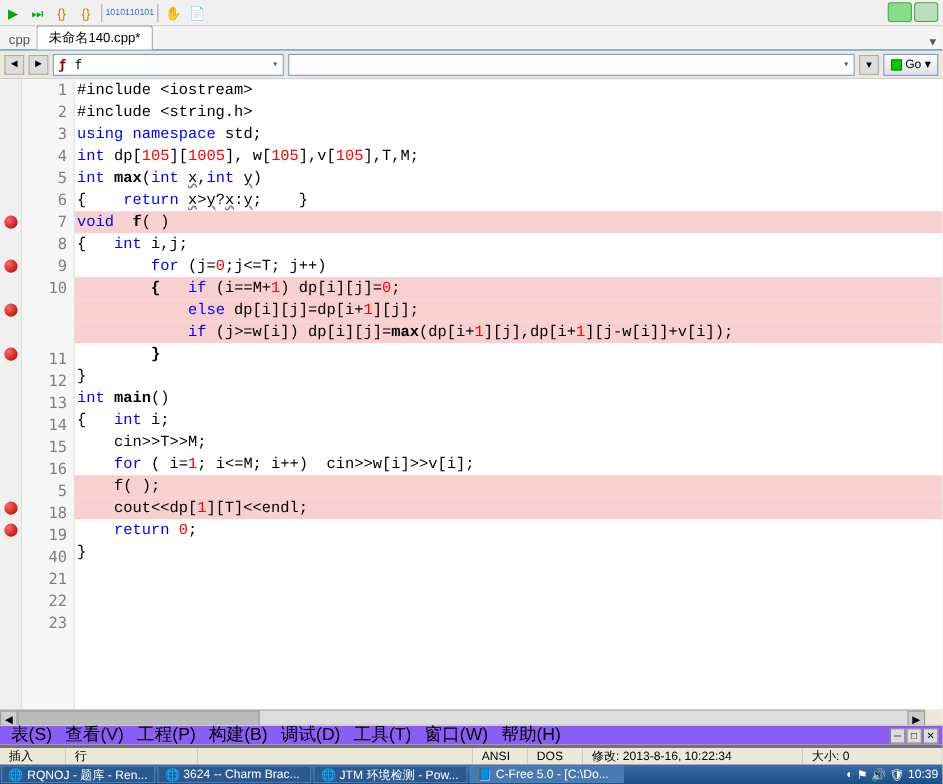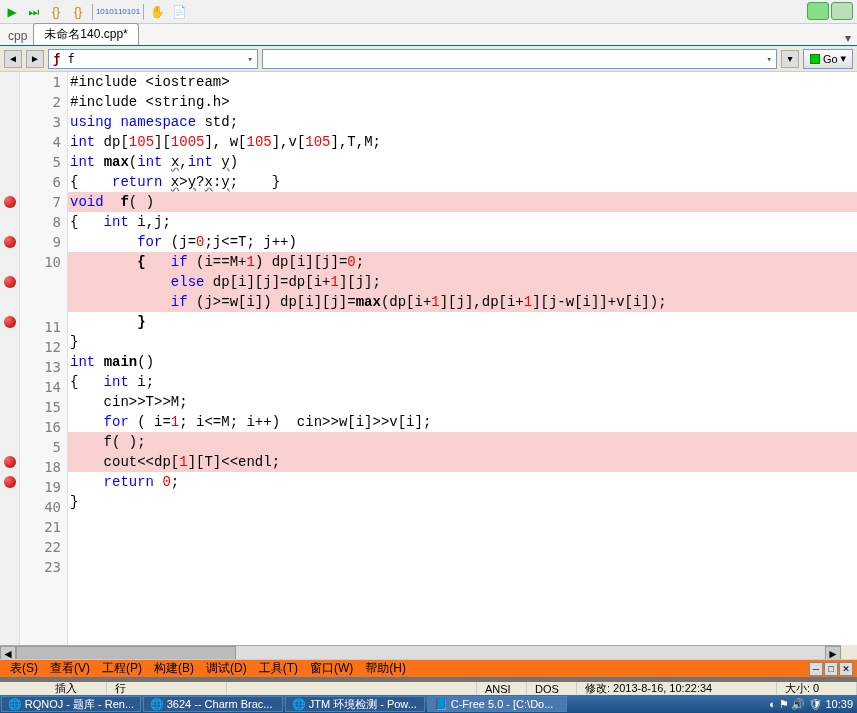--- a/index.html
+++ b/index.html
@@ -17,23 +17,23 @@
 .editor { position:absolute; top:72px; left:0; right:0; bottom:68px; background:#fff; display:flex; }
 .bpcol { width:20px; background:#f0f0f0; border-right:1px solid #ddd; }
 .gutter { width:48px; background:#f7f7f7; text-align:right; padding-right:6px; color:#808080; font-family:Consolas,monospace; font-size:14px; line-height:20px; border-right:1px solid #e0e0e0; }
 .code { flex:1; font-family:Consolas,"Courier New",monospace; font-size:14px; line-height:20px; position:relative; }
 .codeline { height:20px; white-space:pre; padding-left:2px; }
 .hl { background:#f8d0d0; }
 .bp { width:12px; height:12px; background:radial-gradient(circle at 30% 30%,#ff6666,#aa0000); border-radius:50%; position:absolute; left:4px; }
 .kw { color:#0000ff; } .pre { color:#000000; } .num { color:#ff0000; } .fn { color:#000; font-weight:bold; } .ty { color:#0000ff; }
 .underline { text-decoration:underline wavy #888; }
 .scrollh { position:absolute; bottom:52px; left:0; right:16px; height:16px; background:#ddd; border-top:1px solid #aaa; display:flex; }
-.menubar { position:absolute; bottom:36px; left:0; right:0; height:18px; background:#f97316; display:flex; align-items:center; padding:2px 6px; gap:4px; font-size:12px; border-top:1px solid #ccc; }
+.menubar { position:absolute; bottom:36px; left:0; right:0; height:18px; background:#8b5cf6; display:flex; align-items:center; padding:2px 6px; gap:4px; font-size:16px; border-top:1px solid #ccc; }
 .menubar span { padding:0 4px; }
-.statusbar { position:absolute; bottom:18px; left:0; right:0; height:18px; background:#ece9d8; border-top:5px solid #737373; display:flex; align-items:center; font-size:11px;padding-left:47px; }
+.statusbar { position:absolute; bottom:18px; left:0; right:0; height:18px; background:#ece9d8; border-top:3px solid #737373; display:flex; align-items:center; font-size:11px; }
 .statusbar .cell { border-right:1px solid #ccc; padding:0 8px; height:100%; display:flex; align-items:center; }
 .taskbar { position:absolute; bottom:0; left:0; right:0; height:18px; background:linear-gradient(#3a6ea5,#1a4e85); display:flex; align-items:center; font-size:11px; color:#fff; }
 .taskbar .tbtn { background:#2c5a90; border:1px solid #5080b0; padding:0 6px; margin:0 1px; height:16px; display:flex; align-items:center; gap:3px; overflow:hidden; white-space:nowrap; }
 .taskbar .tray { margin-left:auto; padding:0 4px; display:flex; align-items:center; gap:3px; } 
 .mini-ctrl { position:absolute; right:4px; bottom:37px; display:flex; gap:1px; }
 .mini-ctrl span { width:14px; height:14px; border:1px solid #888; background:#ddd; font-size:9px; display:inline-flex; align-items:center; justify-content:center; }
 .drop-arrow::after{content:"▾"; font-size:9px; margin-left:auto; color:#555;}
 .right-icons { position:absolute; top:2px; right:4px; display:flex; gap:2px; }
 .right-icons .ri { width:22px; height:18px; border:1px solid #4a4; background:#8d8; border-radius:3px; }
 </style>

